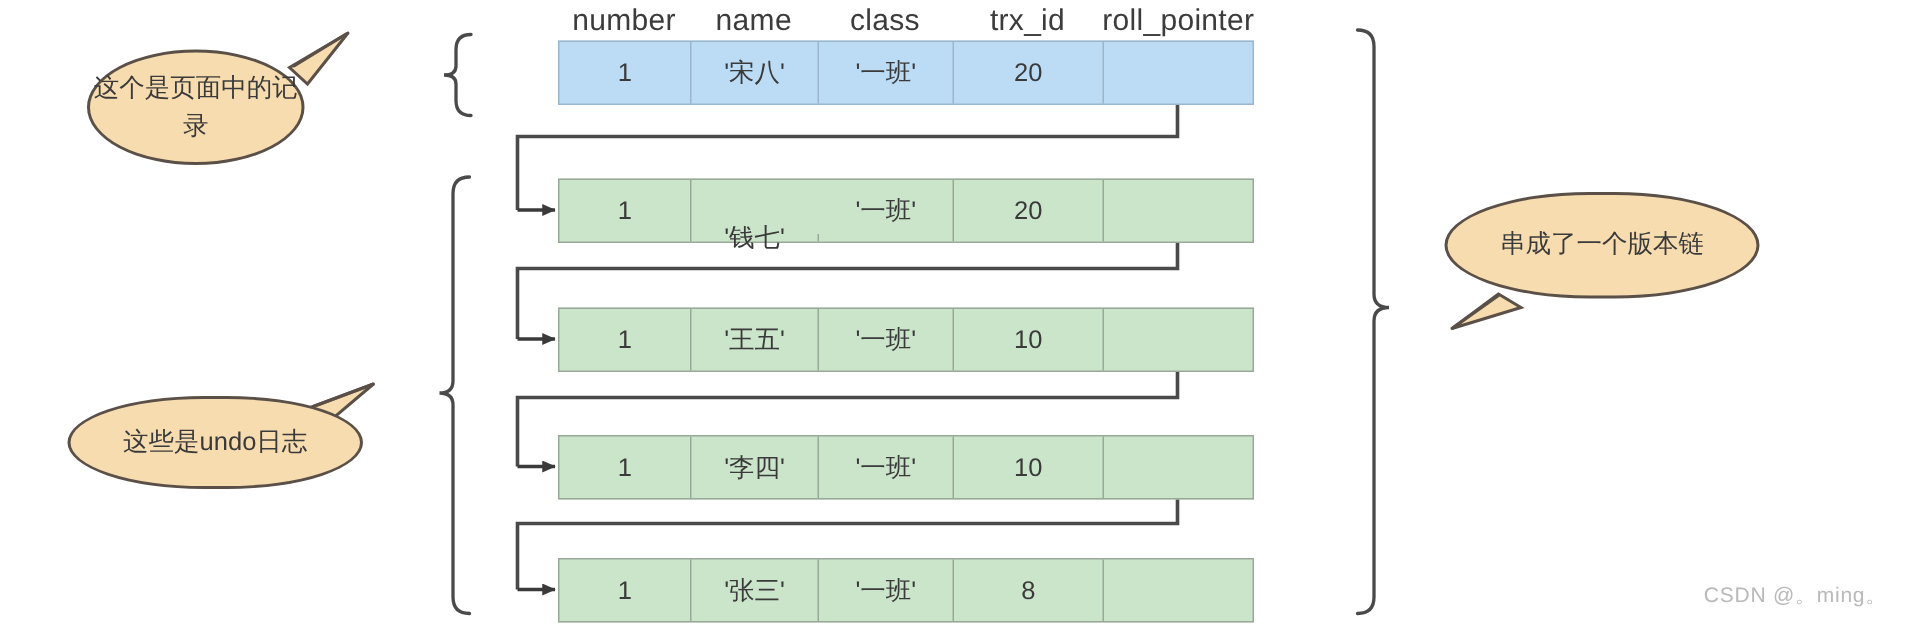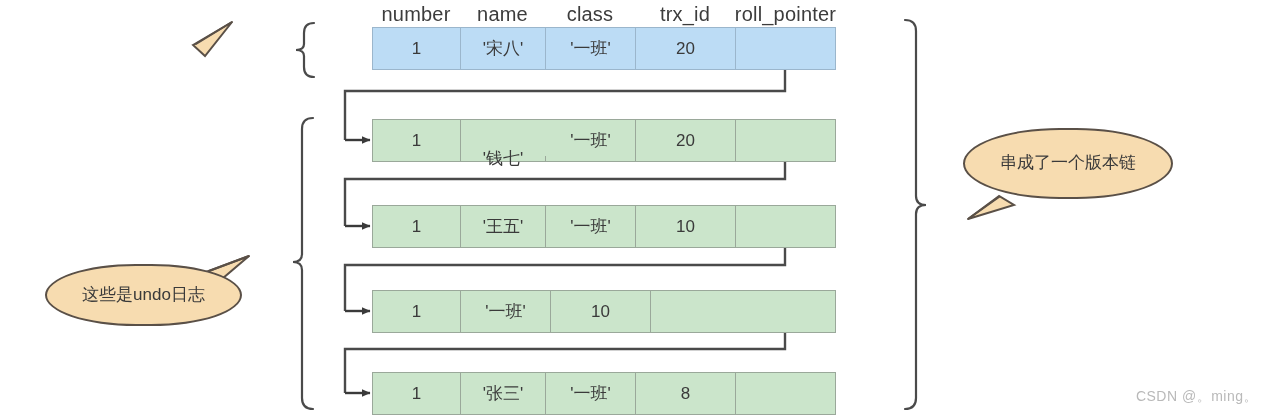--- a/index.html
+++ b/index.html
@@ -179,33 +179,35 @@
   <div class="rec-row green" style="left:372px; top:205px; width:464px;">
     <div class="cell" style="width:88px;">1</div>
     <div class="cell" style="width:85px;">'王五'</div>
     <div class="cell" style="width:90px;">'一班'</div>
     <div class="cell" style="width:100px;">10</div>
     <div class="cell last" style="width:98px;"></div>
   </div>
 
   <div class="rec-row green" style="left:372px; top:290px; width:464px;">
     <div class="cell" style="width:88px;">1</div>
+    <div class="cell" style="width:85px;">'李四'</div>
     <div class="cell" style="width:90px;">'一班'</div>
     <div class="cell" style="width:100px;">10</div>
     <div class="cell last" style="width:98px;"></div>
   </div>
 
   <div class="rec-row green" style="left:372px; top:372px; width:464px;">
     <div class="cell" style="width:88px;">1</div>
     <div class="cell" style="width:85px;">'张三'</div>
     <div class="cell" style="width:90px;">'一班'</div>
     <div class="cell" style="width:100px;">8</div>
     <div class="cell last" style="width:98px;"></div>
   </div>
 
+  <div class="bubble ellipse" style="left:58px; top:33px; width:145px; height:77px;">这个是页面中的记录</div>
 
   <div class="bubble rounded" style="left:45px; top:264px; width:197px; height:62px;">这些是undo日志</div>
 
   <div class="bubble rounded" style="left:963px; top:128px; width:210px; height:71px;">串成了一个版本链</div>
 
   <div id="watermark">CSDN @。ming。</div>
 
 </div>
 
 </body></html>

